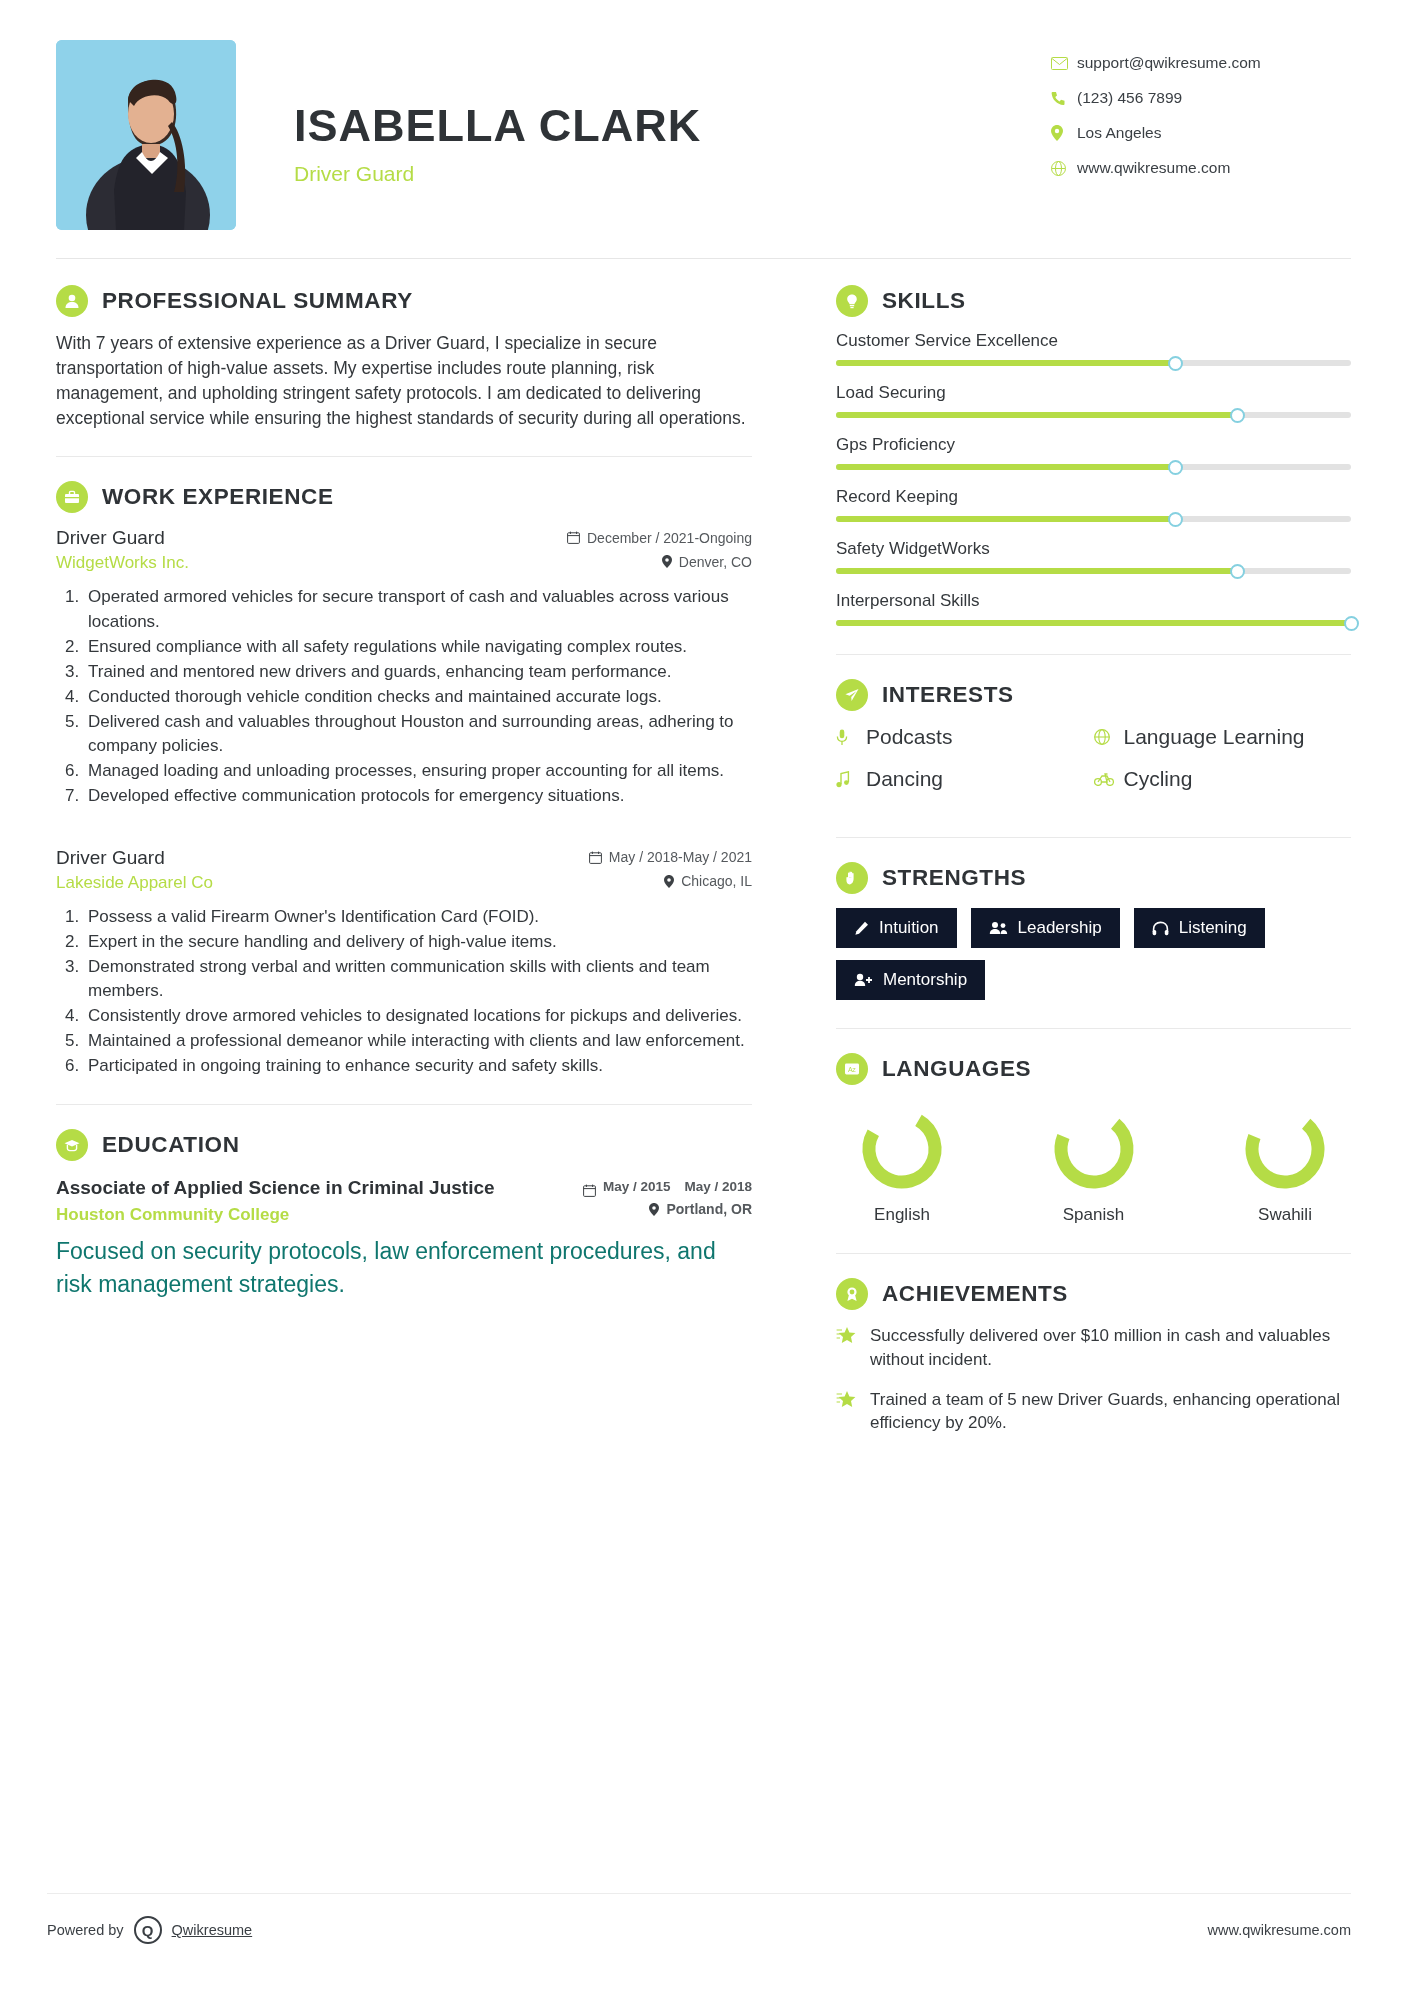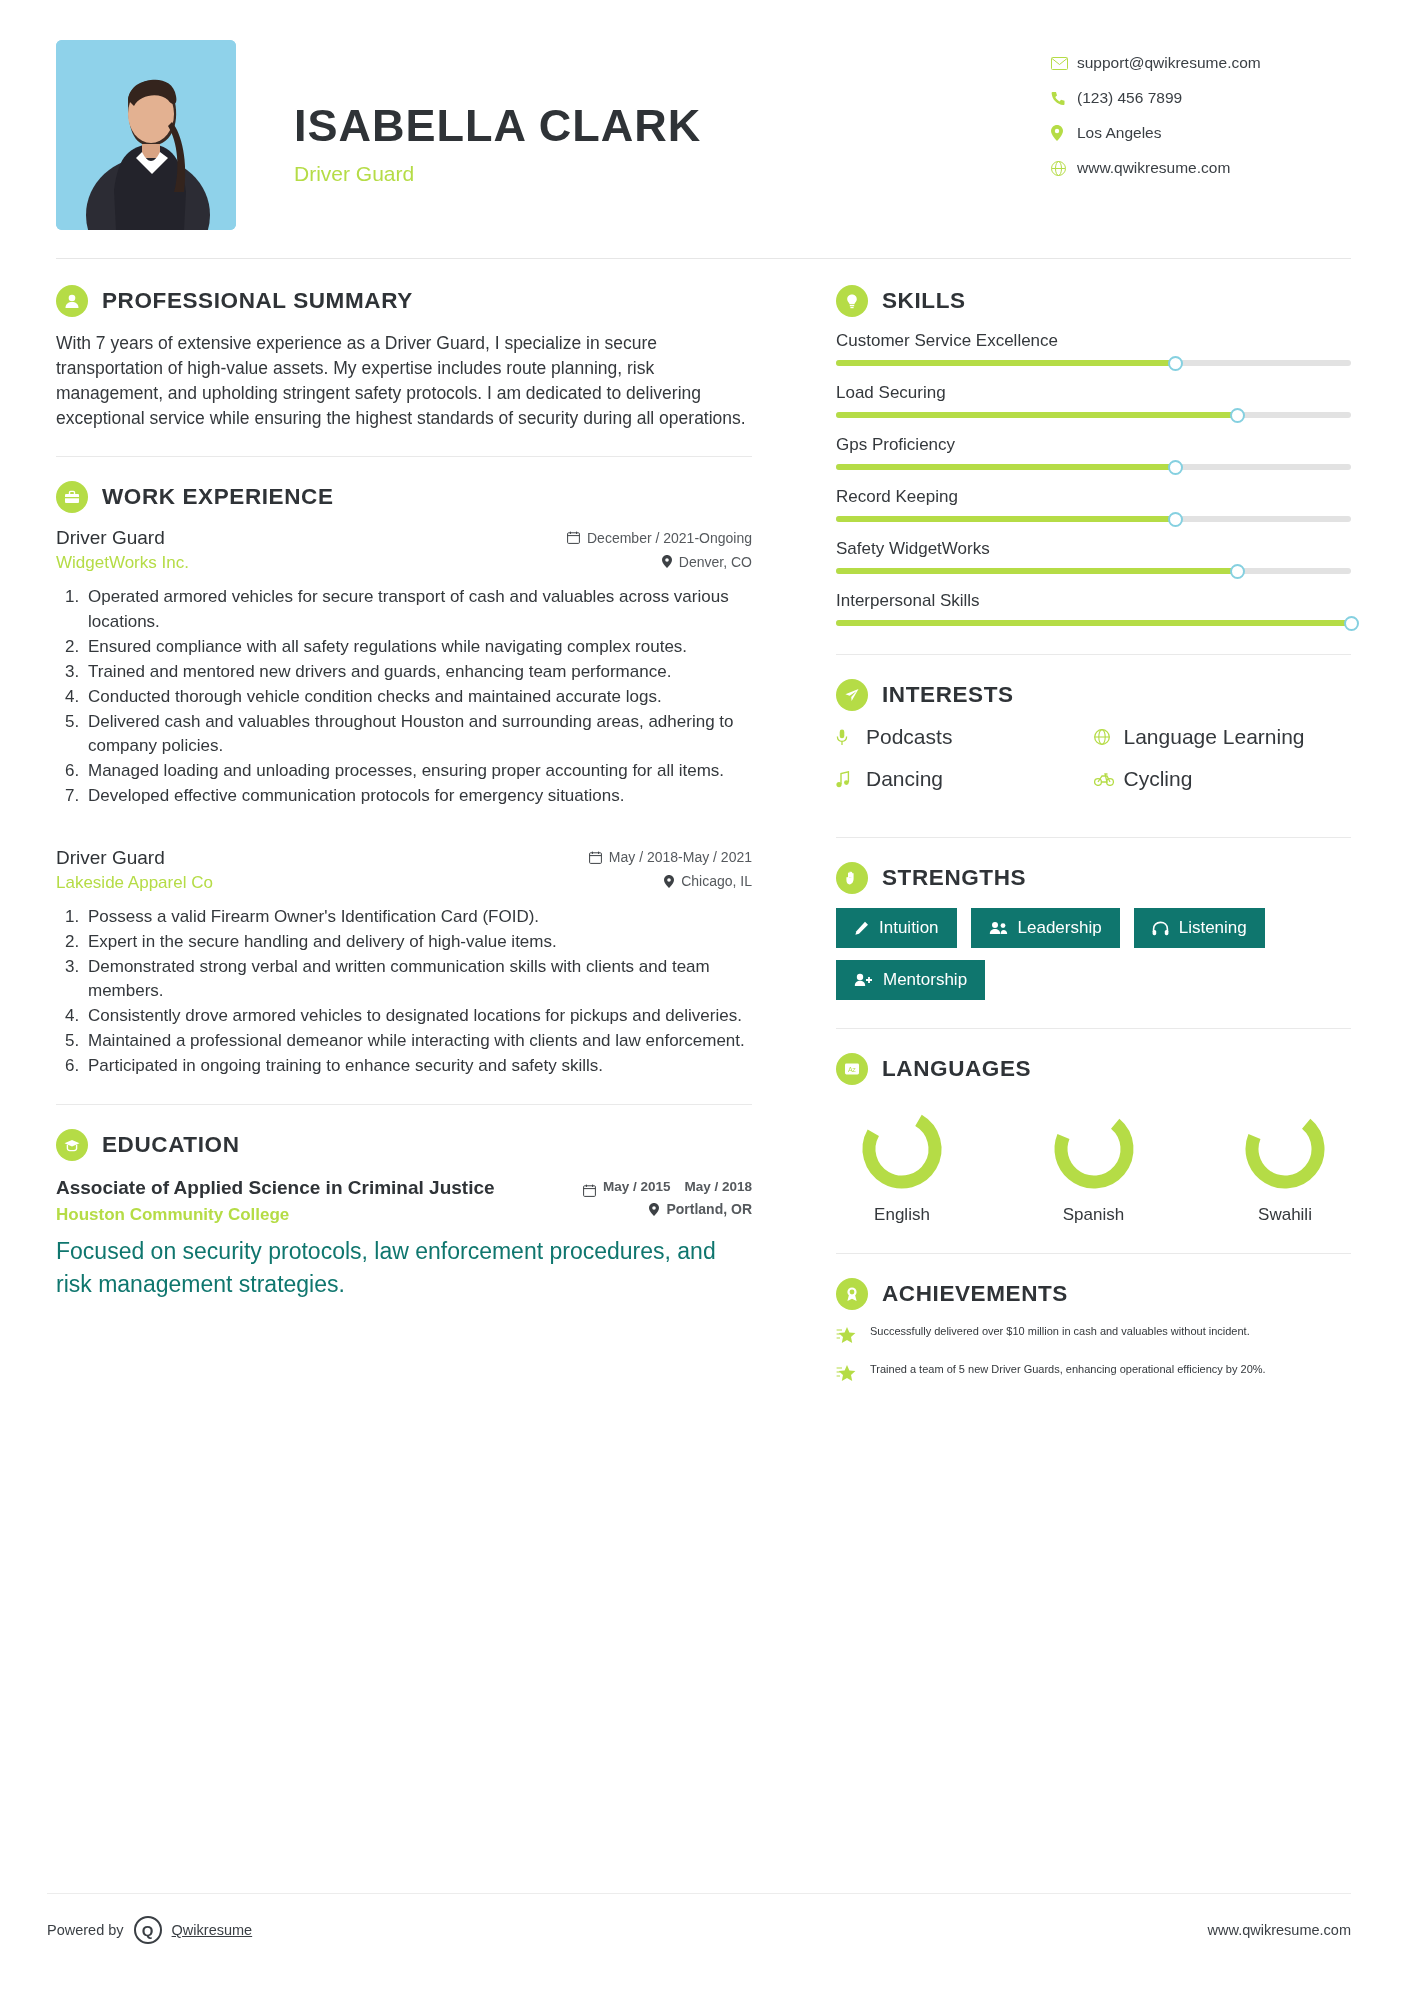--- a/index.html
+++ b/index.html
@@ -231,42 +231,42 @@
   }
   .interest .ii {
     width: 30px; flex: 0 0 30px;
     color: #b5dc46;
     display: flex; align-items: center;
   }
 
   
   .strengths { display: flex; flex-wrap: wrap; gap: 12px 14px; }
   .strength {
-    background: #0f766e;
+    background: #0f172a;
     color: #ffffff;
     font-size: 17px;
     padding: 10px 18px;
     display: flex;
     align-items: center;
     text-align: right;
   }
   .strength .si { margin-right: 10px; display: flex; }
 
   
   .languages { display: flex; justify-content: space-between; padding: 6px 6px 0 6px; }
   .lang { text-align: center; width: 120px; }
   .lang-name { font-size: 17px; color: #34383c; margin-top: 8px; }
 
   
   .ach {
     display: flex;
     margin-bottom: 16px;
   }
   .ach .ai { width: 34px; flex: 0 0 34px; color: #b5dc46; display: flex; align-items: flex-start; padding-top: 2px; }
-  .ach-text { font-size: 11px; line-height: 1.4; color: #34383c; }
+  .ach-text { font-size: 17px; line-height: 1.4; color: #34383c; }
 
   
   .footer {
     position: absolute;
     left: 47px; right: 56px;
     bottom: 46px;
     display: flex;
     align-items: center;
     justify-content: space-between;
     border-top: 1px solid #ececec;

